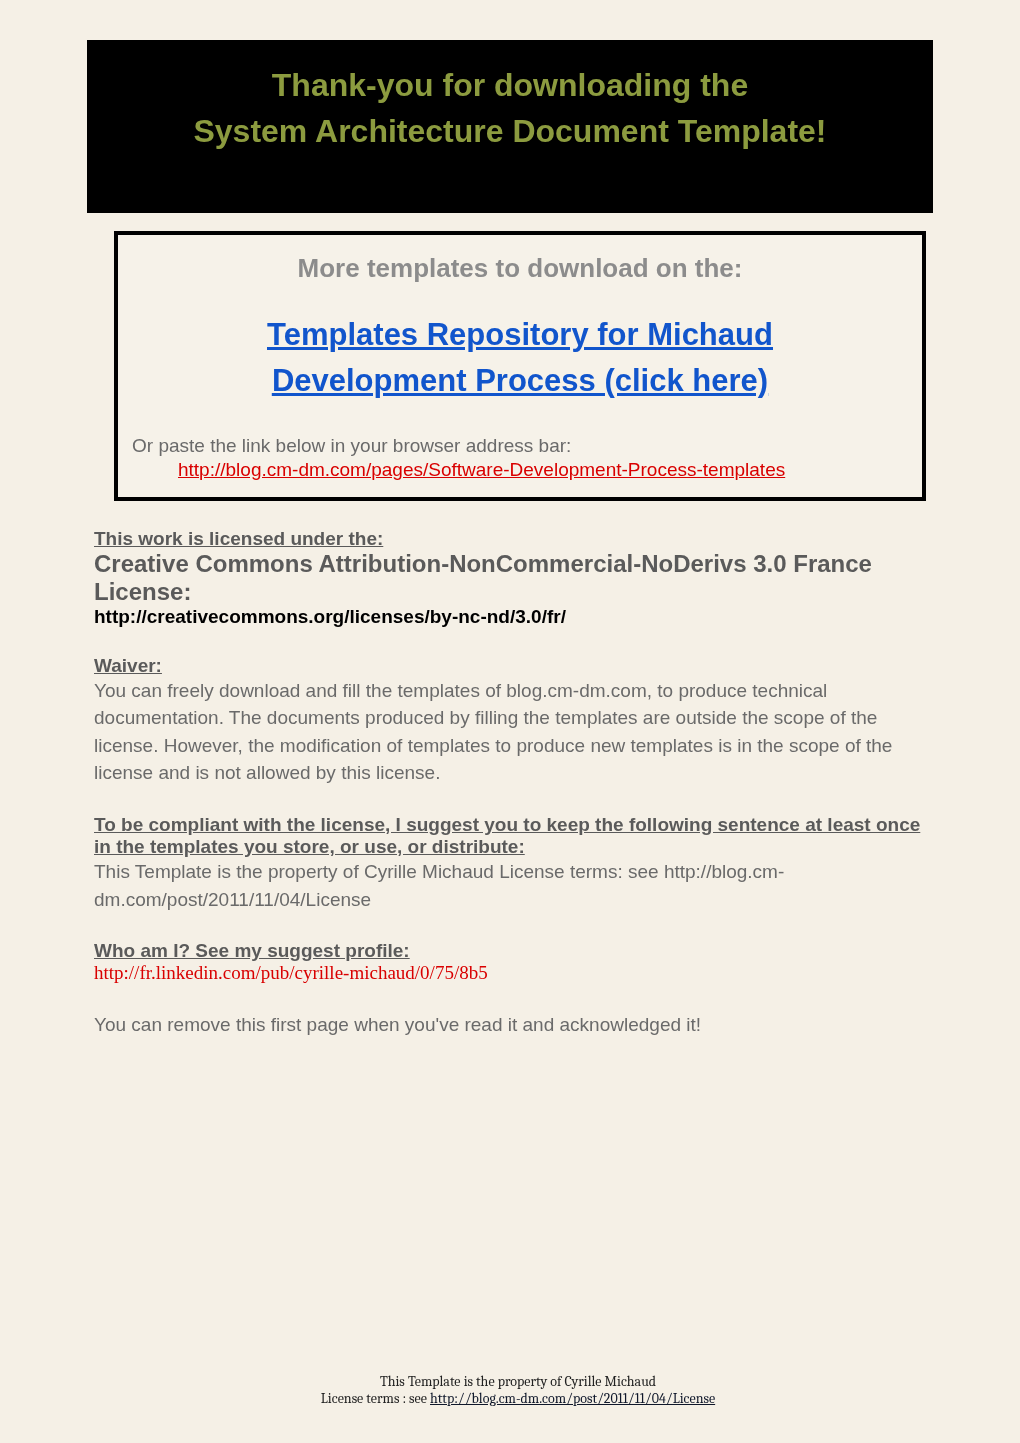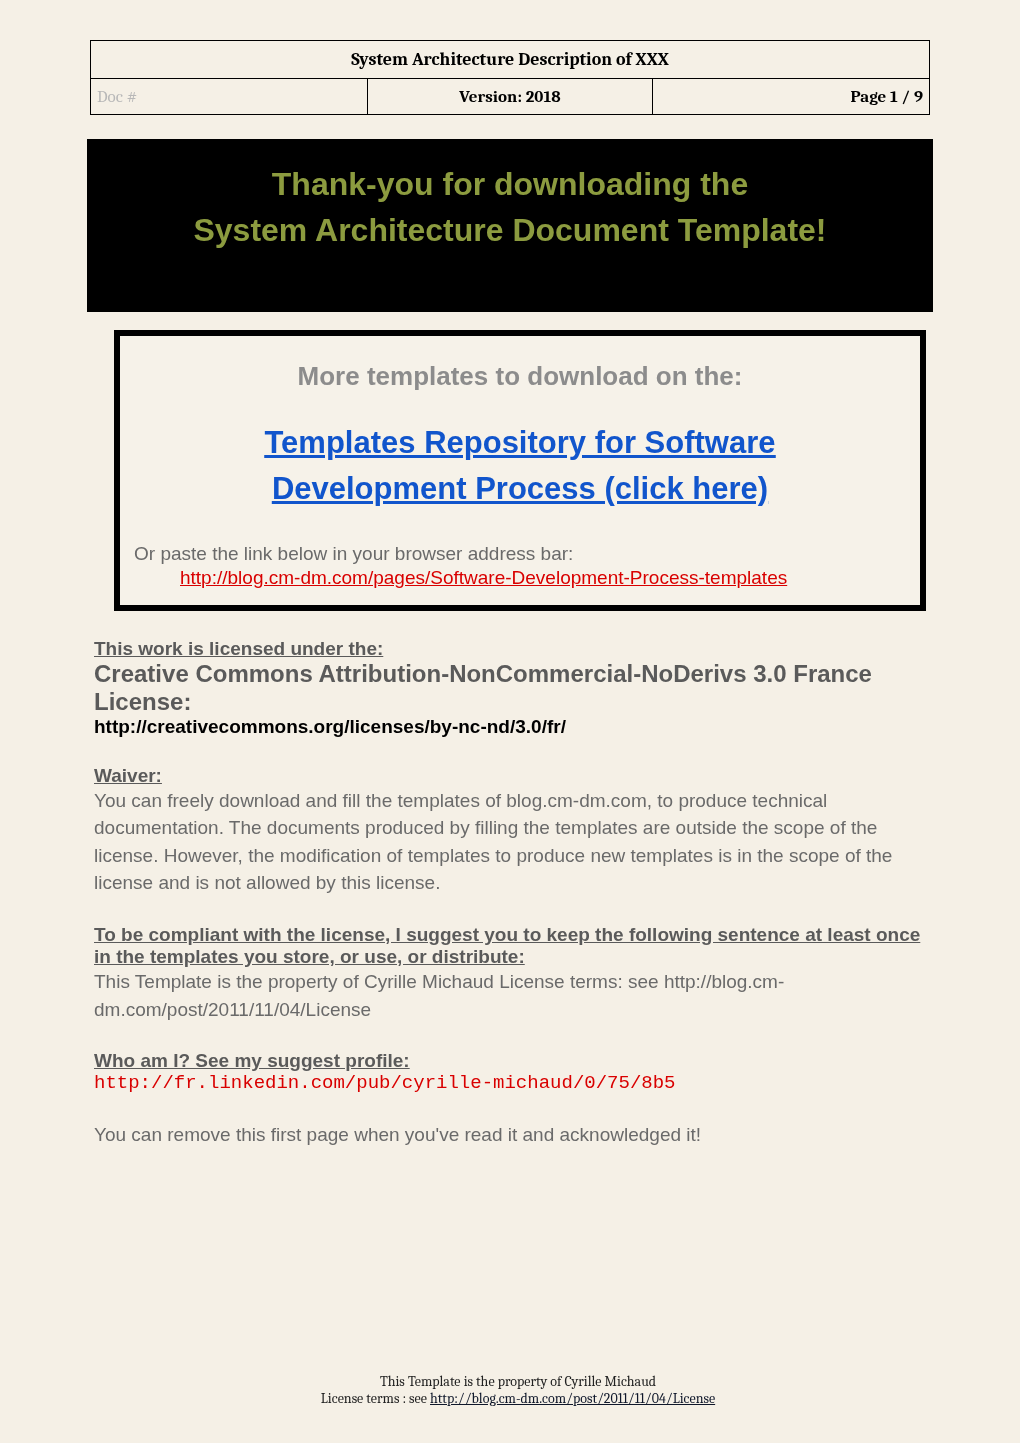--- a/index.html
+++ b/index.html
@@ -60,23 +60,23 @@
     .dark-banner .line1,
     .dark-banner .line2 {
       color: #8c9b3f;
       font-family: Arial, Helvetica, sans-serif;
       font-weight: 900;
       font-size: 32px;
       line-height: 1.45;
     }
     .light-box {
       background: #f6f2e9;
-      border: 6px solid #000000;
+      border: 4px solid #000000;
       margin: 18px 4px 8px 24px;
-      padding: 25px 14px 16px 14px;
+      padding: 18px 14px 16px 14px;
     }
     .more-templates {
       text-align: center;
       color: #8c8c8c;
       font-weight: 900;
       font-size: 26px;
       margin-bottom: 28px;
       font-family: Arial, Helvetica, sans-serif;
     }
     .repo-link {
@@ -130,21 +130,21 @@
     }
     .body-text {
       color: #6a6a6a;
       font-size: 19px;
       font-family: Arial, Helvetica, sans-serif;
       line-height: 1.45;
     }
     .linkedin-url {
       color: #d90000;
       font-size: 19px;
-      font-family: Liberation Mono, monospace;
+      font-family: Liberation Serif, serif;
     }
     .footer {
       position: absolute;
       bottom: 36px;
       left: 90px;
       right: 74px;
       text-align: center;
       font-family: Georgia, Cambria, 'Times New Roman', serif;
       font-size: 14px;
     }
@@ -157,42 +157,30 @@
     .footer-link {
       color: #0f172a;
       text-decoration: underline;
     }
   </style>
 </head>
 <body>
 
 <div class="page">
 
-  <table class="header-table">
-    <tbody>
-        <tr>
-      <td class="header-title-cell" colspan="3">System Architecture Description of XXX</td>
-    </tr>
-    <tr>
-      <td class="header-doc">Doc #</td>
-      <td class="header-version">Version: 2018</td>
-      <td class="header-page">Page 1 / 9</td>
-    </tr>
-  </tbody>
-    </table>
 
   <div class="dark-banner">
     <div class="line1">Thank-you for downloading the</div>
     <div class="line2">System Architecture Document Template!</div>
   </div>
 
   <div class="light-box">
     <div class="more-templates">More templates to download on the:</div>
     <div class="repo-link">
-      <a>Templates Repository for Software</a><br>
+      <a>Templates Repository for Michaud</a><br>
       <a>Development Process (click here)</a>
     </div>
     <div class="paste-line">Or paste the link below in your browser address bar:</div>
     <div class="paste-url">http://blog.cm-dm.com/pages/Software-Development-Process-templates</div>
   </div>
 
   <div class="section">
     <div class="section-heading">This work is licensed under the:</div>
     <div class="section-line">Creative Commons Attribution-NonCommercial-NoDerivs 3.0 France License:</div>
     <div class="section-link-red">http://creativecommons.org/licenses/by-nc-nd/3.0/fr/</div>

